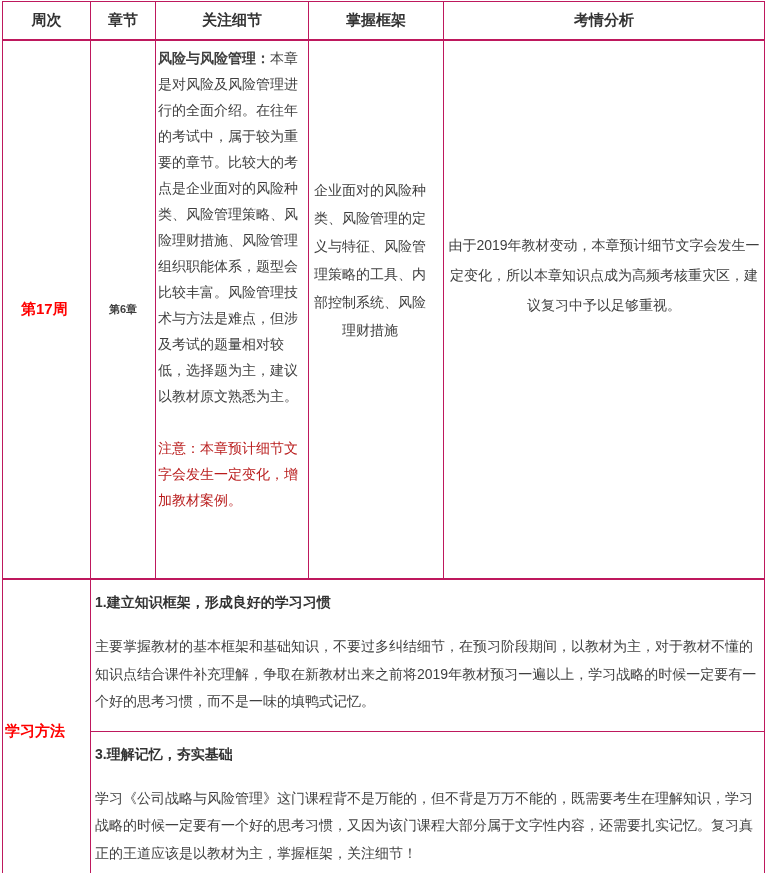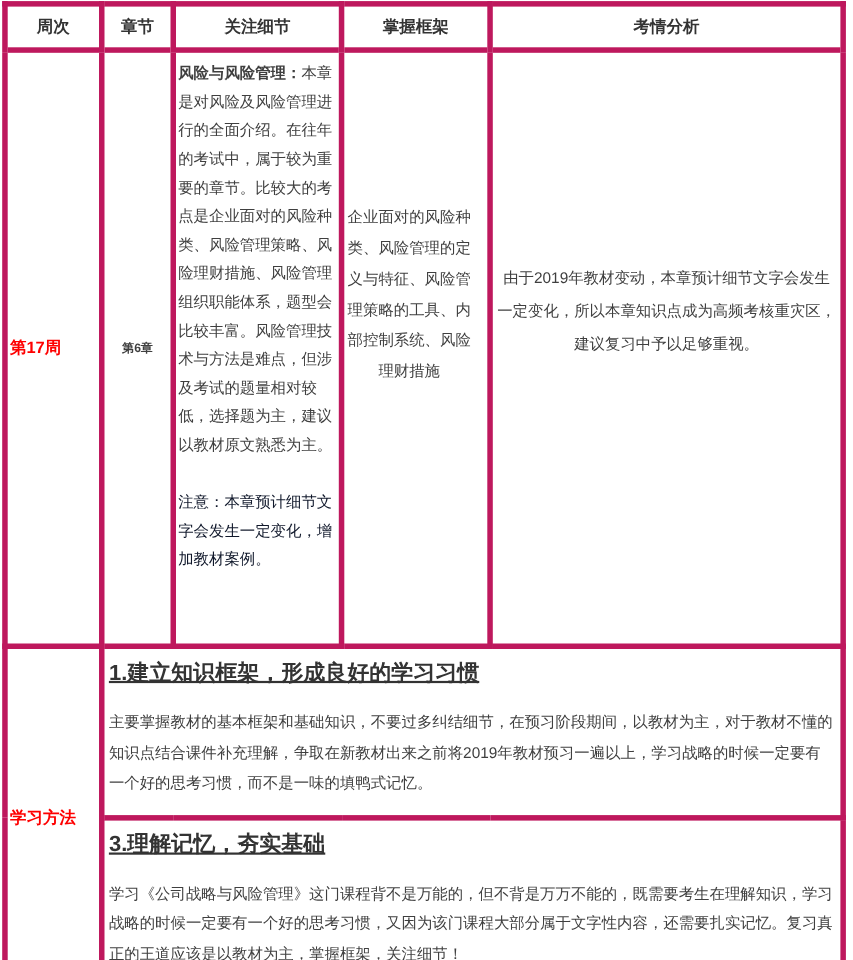--- a/index.html
+++ b/index.html
@@ -12,59 +12,59 @@
     font-family: "Liberation Sans", "DejaVu Sans", sans-serif;
   }
   table.study-plan {
     table-layout: fixed;
     border-collapse: collapse;
     width: 762px;
     margin: 1px 0 0 2px;
     border: 1px solid #9a9a9a;
   }
   th, td {
-    border: 5px solid #be185d;
+    border: 1px solid #be185d;
     color: #3f3f3f;
     font-size: 14px;
     padding: 0;
     word-break: normal;
     overflow-wrap: break-word;
   }
   th {
     font-size: 15px;
     font-weight: bold;
     color: #333333;
     text-align: center;
     padding: 9px 0;
     border-bottom-width: 2px;
   }
   td.week-cell {
     color: #fe0000;
     font-weight: bold;
     font-size: 15px;
     text-align: left;
     vertical-align: middle;
-    padding-left: 2px;
+    padding-left: 18px;
   }
   td.chapter-cell {
     font-weight: bold;
     font-size: 11px;
     text-align: center;
     vertical-align: middle;
   }
   td.notes-cell {
     vertical-align: top;
     text-align: left;
     line-height: 26px;
     padding: 5px 1px 0 2px;
   }
-  td.notes-cell p { margin: 0; }
+  td.notes-cell p { margin: 0; font-family: Liberation Mono, monospace; }
   td.notes-cell .notes-lead { font-weight: bold; }
   td.notes-cell .notes-warning {
-    color: #0f172a;
+    color: #b91c1c;
     margin: 26px 0 64px 0;
   }
   td.points-cell {
     text-align: center;
     vertical-align: middle;
     line-height: 28px;
     padding: 0 14px 100px 2px;
   }
   td.analysis-cell {
     text-align: center;
@@ -82,25 +82,24 @@
     border-top-width: 2px;
   }
   tr.method-row-first td { border-top-width: 2px; }
   td.method-cell {
     vertical-align: top;
     text-align: left;
     padding: 10px 6px 10px 4px;
   }
   td.method-cell .method-heading {
     font-weight: bold;
-    font-size: 20px;
+    font-size: 14px;
     color: #333333;
     margin: 2px 0 0 0;
     line-height: 20px;
-    text-decoration: underline;
   }
   td.method-cell .method-body {
     margin: 21px 0 5px 0;
     line-height: 27.5px;
   }
 </style>
 </head>
 <body>
 
 <table class="study-plan">

